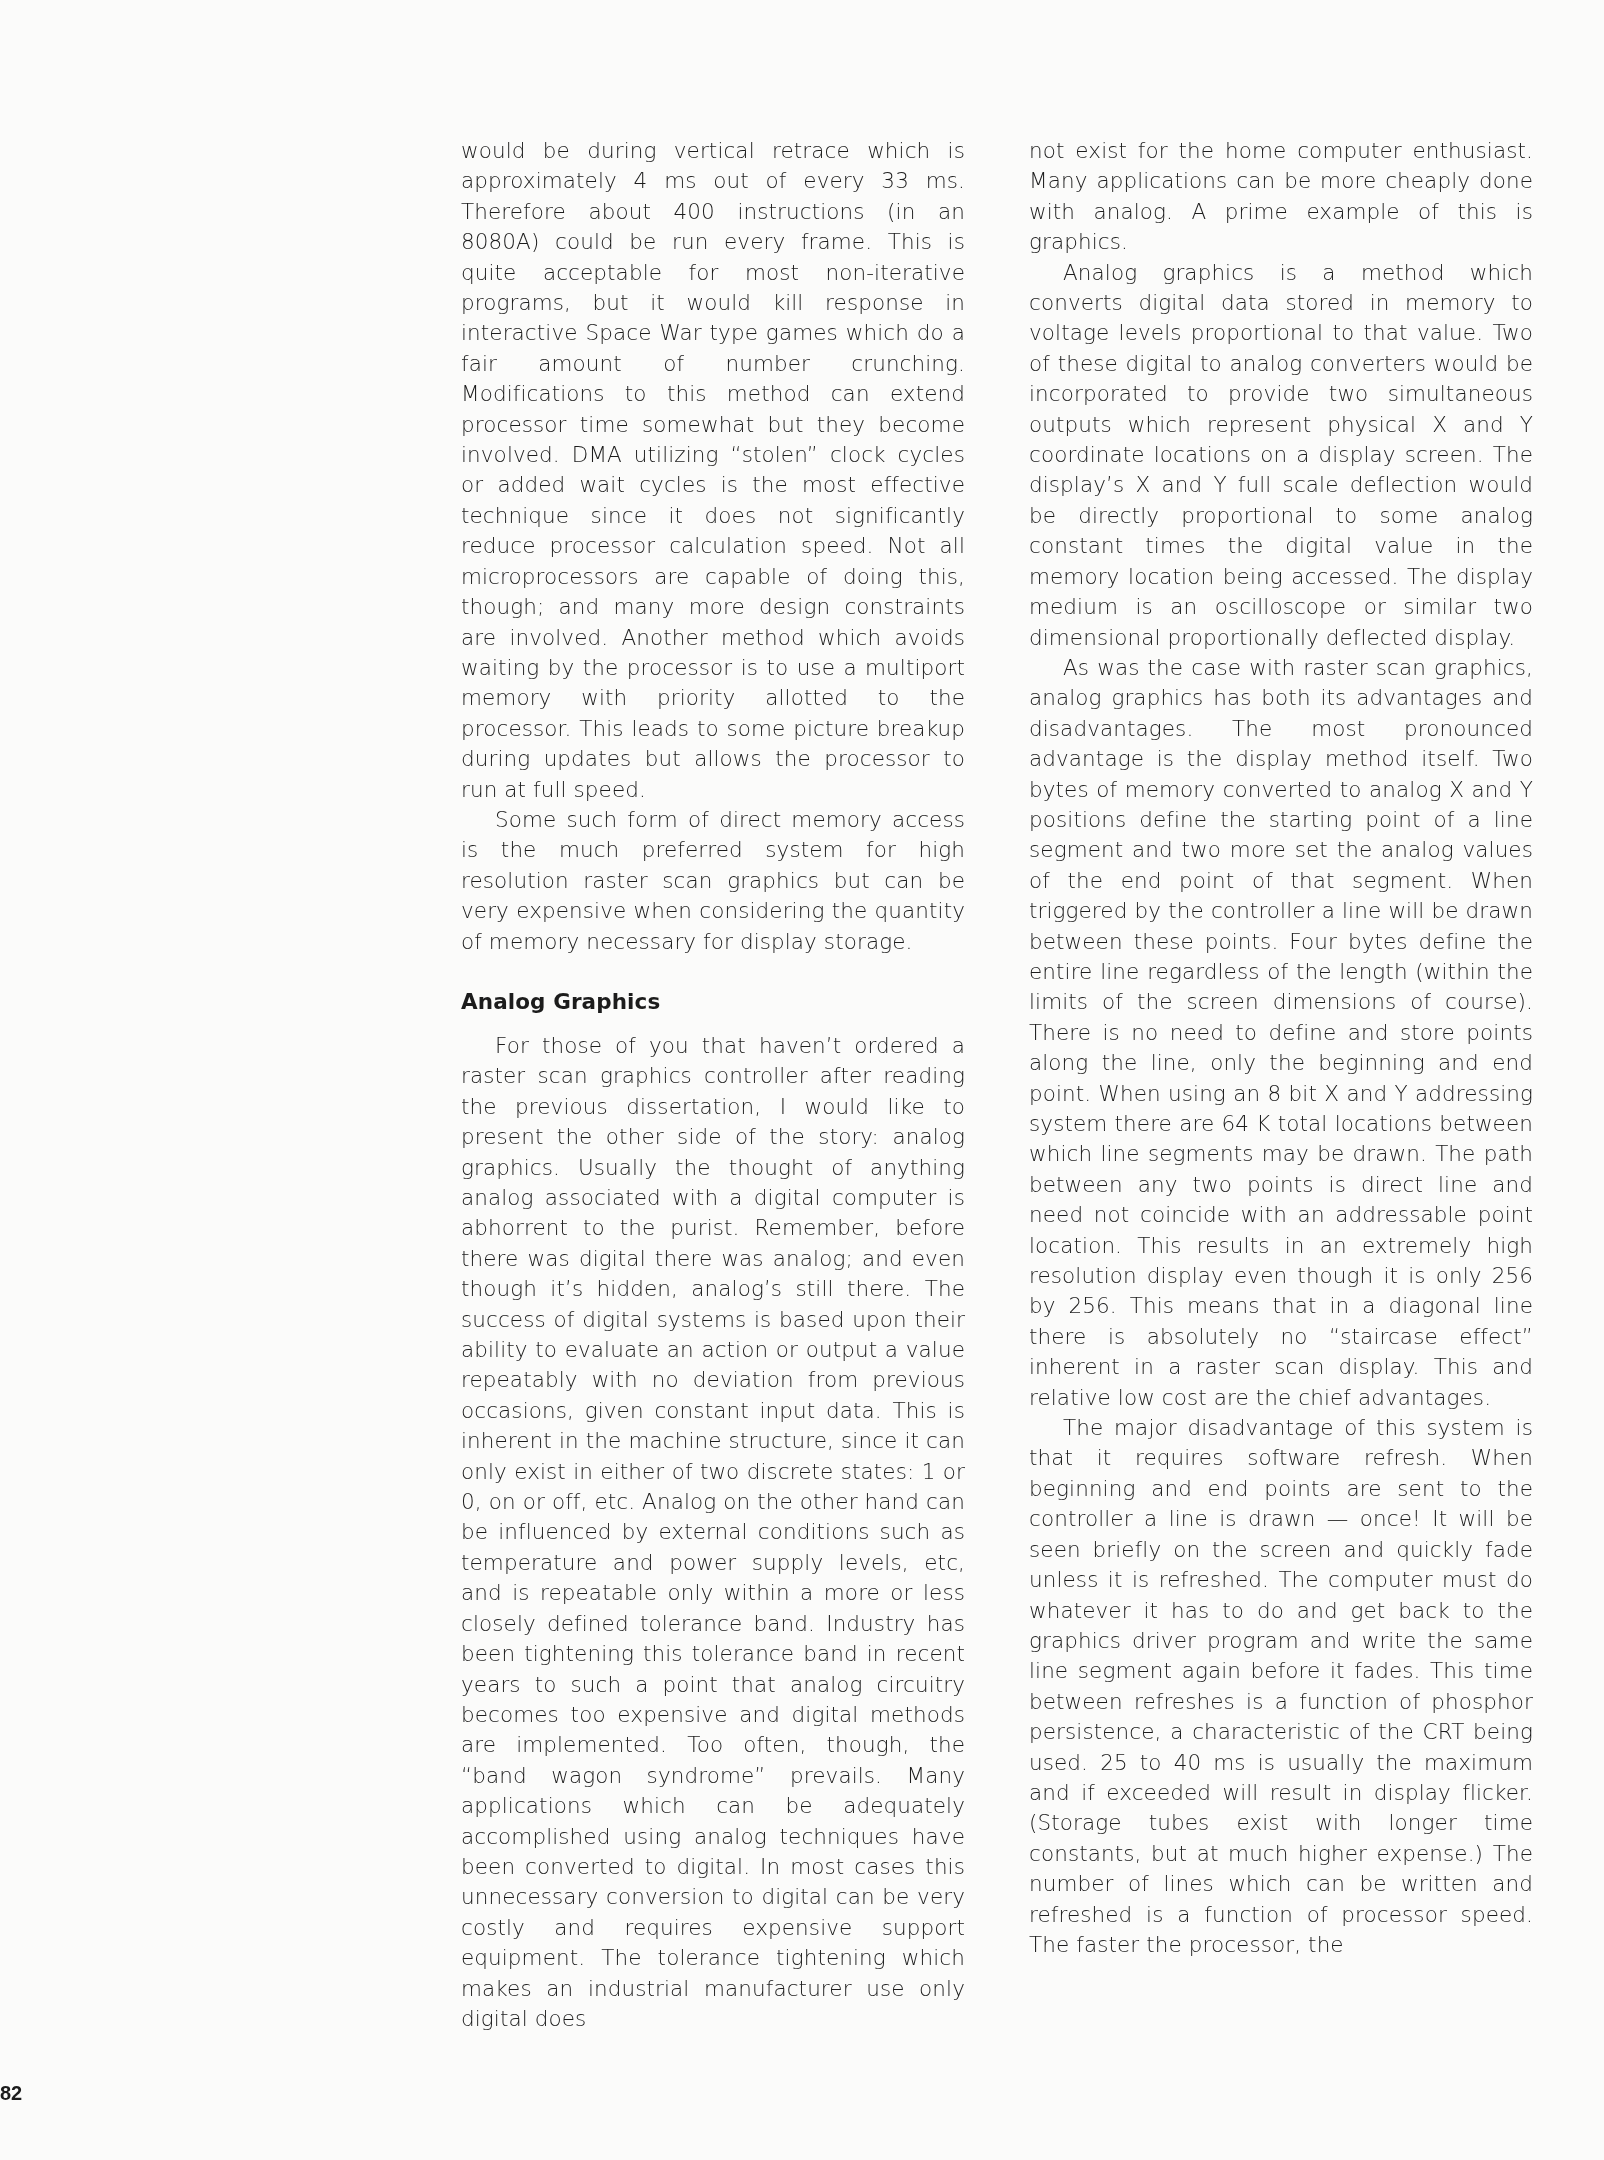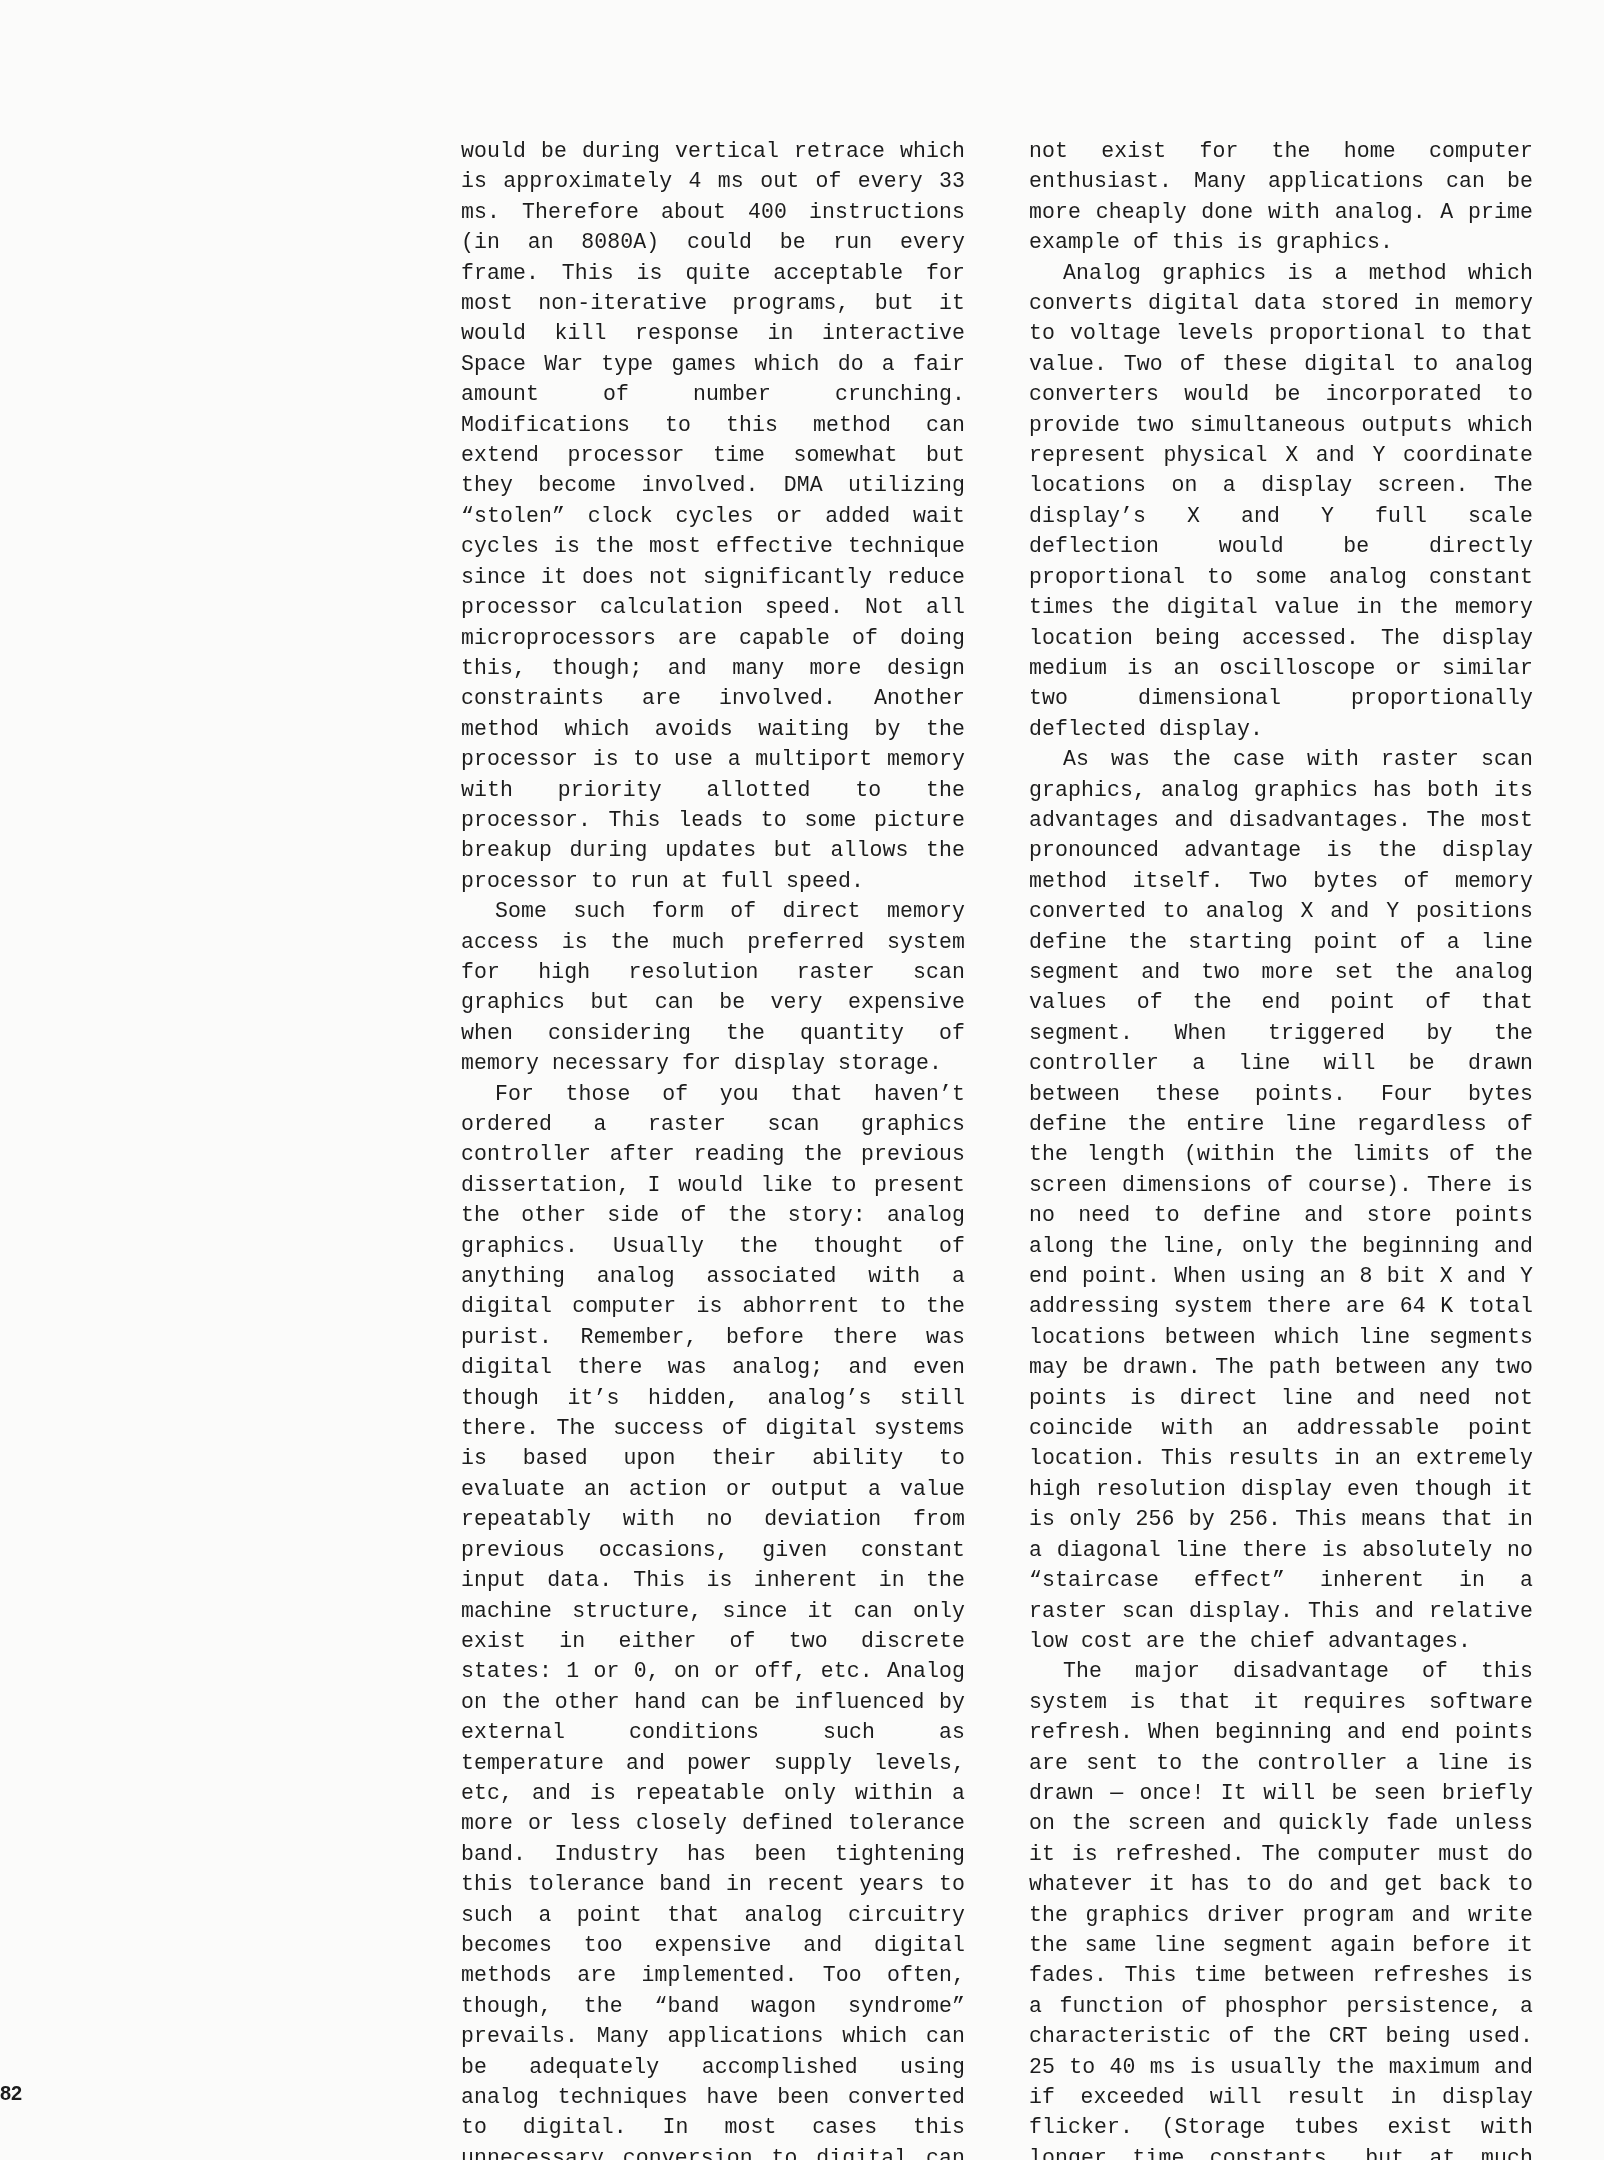--- a/index.html
+++ b/index.html
@@ -8,38 +8,39 @@
     color:#1c1c1c;
   }
   .col {
     position:absolute; top:136px; width:504px;
     font-family:"DejaVu Sans", sans-serif;
     font-size:21.5px; line-height:30.4px; text-align:justify;
     font-weight:300; letter-spacing:0.1px;
   }
   .col-left { left:461px; }
   .col-right { left:1029px; }
-  .col p { margin:0; text-indent:0;font-family:Liberation Mono, monospace; }
+  .col p { margin:0; text-indent:0; }
   .col p.indent { text-indent:34px; }
   .col p.first { text-indent:0; }
   .col h2 {
     font-family:"DejaVu Sans", sans-serif; font-size:21.5px; font-weight:bold;
     margin:30px 0 14px 0; line-height:30px;
   }
   .folio {
     position:absolute; top:2082px; left:0; width:100%; text-align:left;
     font-family:"Liberation Sans", sans-serif; font-weight:bold; font-size:20px;
   }
 </style>
 </head>
 <body>
 
 <div class="col col-left">
   <p class="first">would be during vertical retrace which is approximately 4 ms out of every 33 ms. Therefore about 400 instructions (in an 8080A) could be run every frame. This is quite acceptable for most non-iterative programs, but it would kill response in interactive Space War type games which do a fair amount of number crunching. Modifications to this method can extend processor time somewhat but they become involved. DMA utilizing “stolen” clock cycles or added wait cycles is the most effective technique since it does not significantly reduce processor calculation speed. Not all microprocessors are capable of doing this, though; and many more design constraints are involved. Another method which avoids waiting by the processor is to use a multiport memory with priority allotted to the processor. This leads to some picture breakup during updates but allows the processor to run at full speed.</p>
   <p class="indent">Some such form of direct memory access is the much preferred system for high resolution raster scan graphics but can be very expensive when considering the quantity of memory necessary for display storage.</p>
+  <h2>Analog Graphics</h2>
   <p class="indent">For those of you that haven’t ordered a raster scan graphics controller after reading the previous dissertation, I would like to present the other side of the story: analog graphics. Usually the thought of anything analog associated with a digital computer is abhorrent to the purist. Remember, before there was digital there was analog; and even though it’s hidden, analog’s still there. The success of digital systems is based upon their ability to evaluate an action or output a value repeatably with no deviation from previous occasions, given constant input data. This is inherent in the machine structure, since it can only exist in either of two discrete states: 1 or 0, on or off, etc. Analog on the other hand can be influenced by external conditions such as temperature and power supply levels, etc, and is repeatable only within a more or less closely defined tolerance band. Industry has been tightening this tolerance band in recent years to such a point that analog circuitry becomes too expensive and digital methods are implemented. Too often, though, the “band wagon syndrome” prevails. Many applications which can be adequately accomplished using analog techniques have been converted to digital. In most cases this unnecessary conversion to digital can be very costly and requires expensive support equipment. The tolerance tightening which makes an industrial manufacturer use only digital does</p>
 </div>
 
 <div class="col col-right">
   <p class="first">not exist for the home computer enthusiast. Many applications can be more cheaply done with analog. A prime example of this is graphics.</p>
   <p class="indent">Analog graphics is a method which converts digital data stored in memory to voltage levels proportional to that value. Two of these digital to analog converters would be incorporated to provide two simultaneous outputs which represent physical X and Y coordinate locations on a display screen. The display’s X and Y full scale deflection would be directly proportional to some analog constant times the digital value in the memory location being accessed. The display medium is an oscilloscope or similar two dimensional proportionally deflected display.</p>
   <p class="indent">As was the case with raster scan graphics, analog graphics has both its advantages and disadvantages. The most pronounced advantage is the display method itself. Two bytes of memory converted to analog X and Y positions define the starting point of a line segment and two more set the analog values of the end point of that segment. When triggered by the controller a line will be drawn between these points. Four bytes define the entire line regardless of the length (within the limits of the screen dimensions of course). There is no need to define and store points along the line, only the beginning and end point. When using an 8 bit X and Y addressing system there are 64 K total locations between which line segments may be drawn. The path between any two points is direct line and need not coincide with an addressable point location. This results in an extremely high resolution display even though it is only 256 by 256. This means that in a diagonal line there is absolutely no “staircase effect” inherent in a raster scan display. This and relative low cost are the chief advantages.</p>
   <p class="indent">The major disadvantage of this system is that it requires software refresh. When beginning and end points are sent to the controller a line is drawn — once! It will be seen briefly on the screen and quickly fade unless it is refreshed. The computer must do whatever it has to do and get back to the graphics driver program and write the same line segment again before it fades. This time between refreshes is a function of phosphor persistence, a characteristic of the CRT being used. 25 to 40 ms is usually the maximum and if exceeded will result in display flicker. (Storage tubes exist with longer time constants, but at much higher expense.) The number of lines which can be written and refreshed is a function of processor speed. The faster the processor, the</p>
 </div>
 

